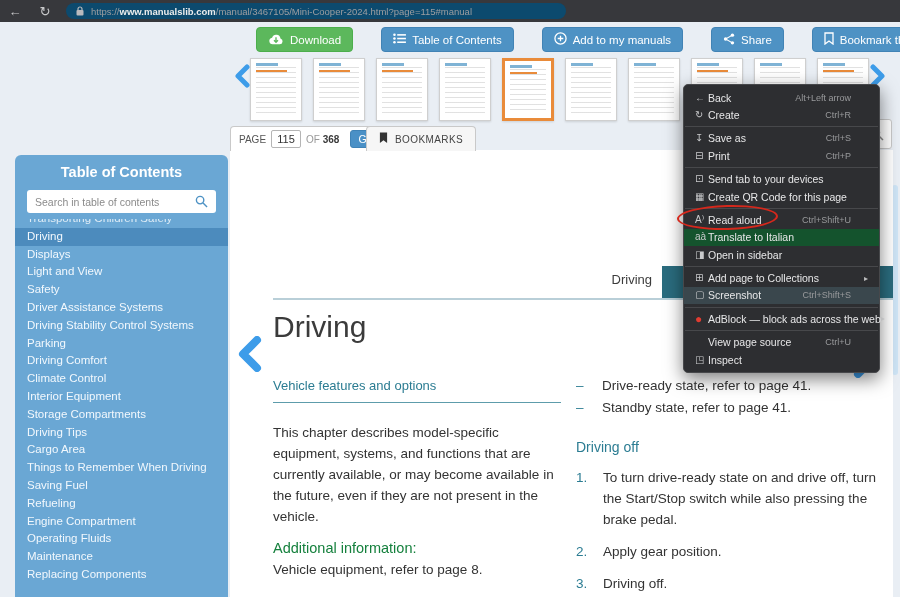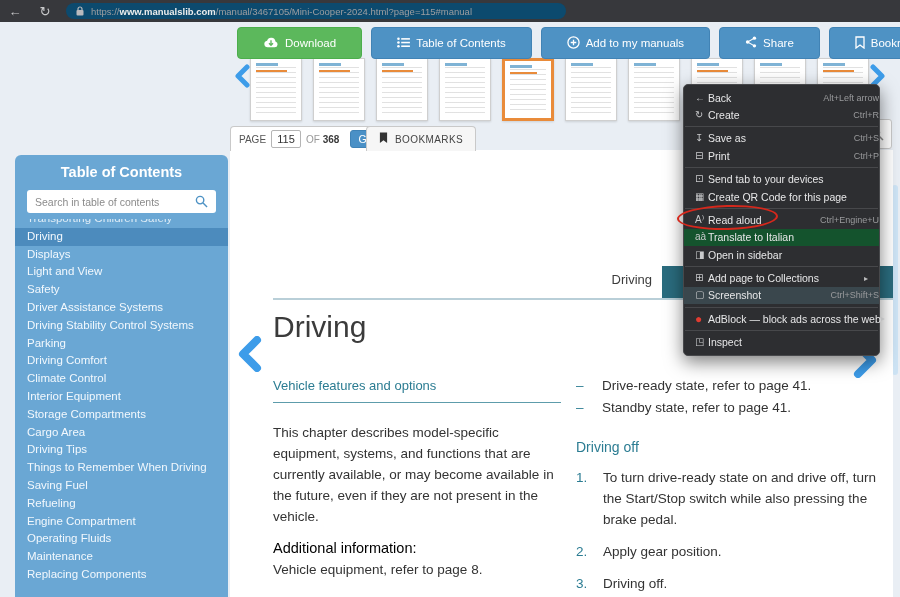--- a/index.html
+++ b/index.html
@@ -9,21 +9,21 @@
   
   .chrome { position:absolute; top:0; left:0; width:900px; height:22px; background:#37383c; display:flex; align-items:center; z-index:5; }
   .nav-glyph { color:#c7c8ca; font-size:13px; width:30px; text-align:center; cursor:pointer; }
   .url-pill { height:16px; width:500px; margin-left:6px; background:#0c4a6e; border-radius:9px; display:flex; align-items:center; padding:0 10px; }
   .url-pill .lock { margin-right:7px; display:flex; }
   .url { font-size:9.5px; color:#9d9ea1; white-space:nowrap; overflow:hidden; }
   .url b { color:#eceded; font-weight:bold; }
 
   
   .toolbar { position:absolute; top:27px; left:237px; display:flex; gap:9px; z-index:4; }
-  .tb-btn { height:32px; display:flex; align-items:center; gap:6px; padding:0 25px; border-radius:4px; color:#fff; font-size:11.5px; background:#4e92c4; border:1px solid #4183b5; cursor:pointer; white-space:nowrap; }
+  .tb-btn { height:25px; display:flex; align-items:center; gap:6px; padding:0 11px; border-radius:4px; color:#fff; font-size:11.5px; background:#4e92c4; border:1px solid #4183b5; cursor:pointer; white-space:nowrap;margin-left:19px; }
   .tb-btn.green { background:#5cb85c; border-color:#4cae4c; }
 
   
   .strip-chev { position:absolute; cursor:pointer; z-index:4; }
   .thumbs { position:absolute; top:58px; left:250px; display:flex; gap:11px; z-index:3; }
   .thumb { width:52px; height:63px; background:#fff; border:1px solid #cfcfcf; box-shadow:0 1px 2px rgba(0,0,0,.12); position:relative; cursor:pointer; overflow:hidden; }
   .thumb.selected { border:3px solid #e98b3a; }
   .t-inner { position:absolute; top:6px; left:5px; right:5px; bottom:6px;
      background:repeating-linear-gradient(#ffffff 0 2px, #dcdcdc 2px 3px, #ffffff 3px 5px); opacity:.85; }
   .t-bar { position:absolute; top:11px; left:5px; right:14px; height:2px; background:#e98b3a; }
@@ -59,34 +59,34 @@
   .doc-title { position:absolute; top:310px; left:273px; font-size:30px; color:#3b3b3b; z-index:3; }
   .nav-chev { position:absolute; z-index:8; cursor:pointer; }
   .nav-chev.right { z-index:8; }
 
   .col { position:absolute; top:378px; z-index:3; color:#333; }
   .col-left { left:273px; width:288px; }
   .col-right { left:576px; width:302px; }
   h2.section { font-size:13px; font-weight:normal; color:#2b7c92; padding-bottom:9px; border-bottom:1px solid #5d9cab; margin-bottom:19px; }
   h2.sub { font-size:14px; font-weight:normal; color:#2b7c92; margin:24px 0 13px; }
   .body-p { font-size:13.5px; line-height:1.56; margin-bottom:13px; }
-  .add-label { font-size:14.5px; margin-bottom:6px; color:#000000; }
+  .add-label { font-size:14.5px; margin-bottom:6px; color:#15803d; }
   .add-text { font-size:13.5px; }
   .dash-row { display:flex; font-size:13.5px; margin-bottom:7px; }
   .dash-row .dash { color:#2b7c92; width:26px; flex:none; }
   .num-row { display:flex; font-size:13.5px; line-height:1.55; margin-bottom:11px; }
   .num-row .num { color:#2b7c92; width:27px; flex:none; }
 
   
   .ctx { position:absolute; top:84px; left:683px; width:197px; background:#2d2e31; border:1px solid #47484b; border-radius:5px; box-shadow:0 6px 18px rgba(0,0,0,.5); padding:4px 0; z-index:50; }
   .menu-item { height:17.3px; display:flex; align-items:center; cursor:pointer; }
   .mi-icon { width:24px; padding-left:11px; flex:none; color:#c9cacc; font-size:10px; line-height:1; }
   .mi-icon.red { color:#e03c31; font-size:12px; }
   .mi-label { flex:1; color:#e7e7e8; font-size:10.5px; white-space:nowrap; }
-  .mi-short { color:#999a9c; font-size:9px; padding-right:0; }
+  .mi-short { color:#999a9c; font-size:9px; padding-right:28px; }
   .mi-arrow { color:#bdbebf; font-size:8px; padding-right:11px; }
   .menu-sep { height:1px; background:#47484b; margin:2.6px 1px; }
   .menu-item.hl { background:#14532d; }
   .menu-item.hl2 { background:#3a474d; }
 
   .annot { position:absolute; top:205px; left:677px; width:101px; height:25px; border:2.5px solid #d5281c; border-radius:50%; transform:rotate(-1.5deg); z-index:60; pointer-events:none; }
 </style>
 </head>
 <body>
 
@@ -264,22 +264,22 @@
       <div class="side-item">Displays</div>
       <div class="side-item">Light and View</div>
       <div class="side-item">Safety</div>
       <div class="side-item">Driver Assistance Systems</div>
       <div class="side-item">Driving Stability Control Systems</div>
       <div class="side-item">Parking</div>
       <div class="side-item">Driving Comfort</div>
       <div class="side-item">Climate Control</div>
       <div class="side-item">Interior Equipment</div>
       <div class="side-item">Storage Compartments</div>
+      <div class="side-item">Driving Tips</div>
       <div class="side-item">Cargo Area</div>
-      <div class="side-item">Driving Tips</div>
       <div class="side-item">Things to Remember When Driving</div>
       <div class="side-item">Saving Fuel</div>
       <div class="side-item">Refueling</div>
       <div class="side-item">Engine Compartment</div>
       <div class="side-item">Operating Fluids</div>
       <div class="side-item">Maintenance</div>
       <div class="side-item">Replacing Components</div>
     </div>
 </div>
 <div class="sb-thumb"></div>
@@ -366,21 +366,21 @@
       <span class="mi-label">Send tab to your devices</span>
     </div>
     <div class="menu-item">
       <span class="mi-icon">▦</span>
       <span class="mi-label">Create QR Code for this page</span>
     </div>
     <div class="menu-sep"></div>
     <div class="menu-item">
       <span class="mi-icon">A⁾</span>
       <span class="mi-label">Read aloud</span>
-      <span class="mi-short">Ctrl+Engine+U</span>
+      <span class="mi-short">Ctrl+Shift+U</span>
     </div>
     <div class="menu-item hl">
       <span class="mi-icon">aà</span>
       <span class="mi-label">Translate to Italian</span>
     </div>
     <div class="menu-item">
       <span class="mi-icon">◨</span>
       <span class="mi-label">Open in sidebar</span>
     </div>
     <div class="menu-sep"></div>
@@ -395,18 +395,23 @@
       <span class="mi-short">Ctrl+Shift+S</span>
     </div>
     <div class="menu-sep"></div>
     <div class="menu-item">
       <span class="mi-icon red">●</span>
       <span class="mi-label">AdBlock — block ads across the web</span>
       <span class="mi-arrow">▸</span>
     </div>
     <div class="menu-sep"></div>
     <div class="menu-item">
+      <span class="mi-icon"></span>
+      <span class="mi-label">View page source</span>
+      <span class="mi-short">Ctrl+U</span>
+    </div>
+    <div class="menu-item">
       <span class="mi-icon">◳</span>
       <span class="mi-label">Inspect</span>
     </div>
   </div>
 
 <div class="annot"></div>
 
 </body></html>

